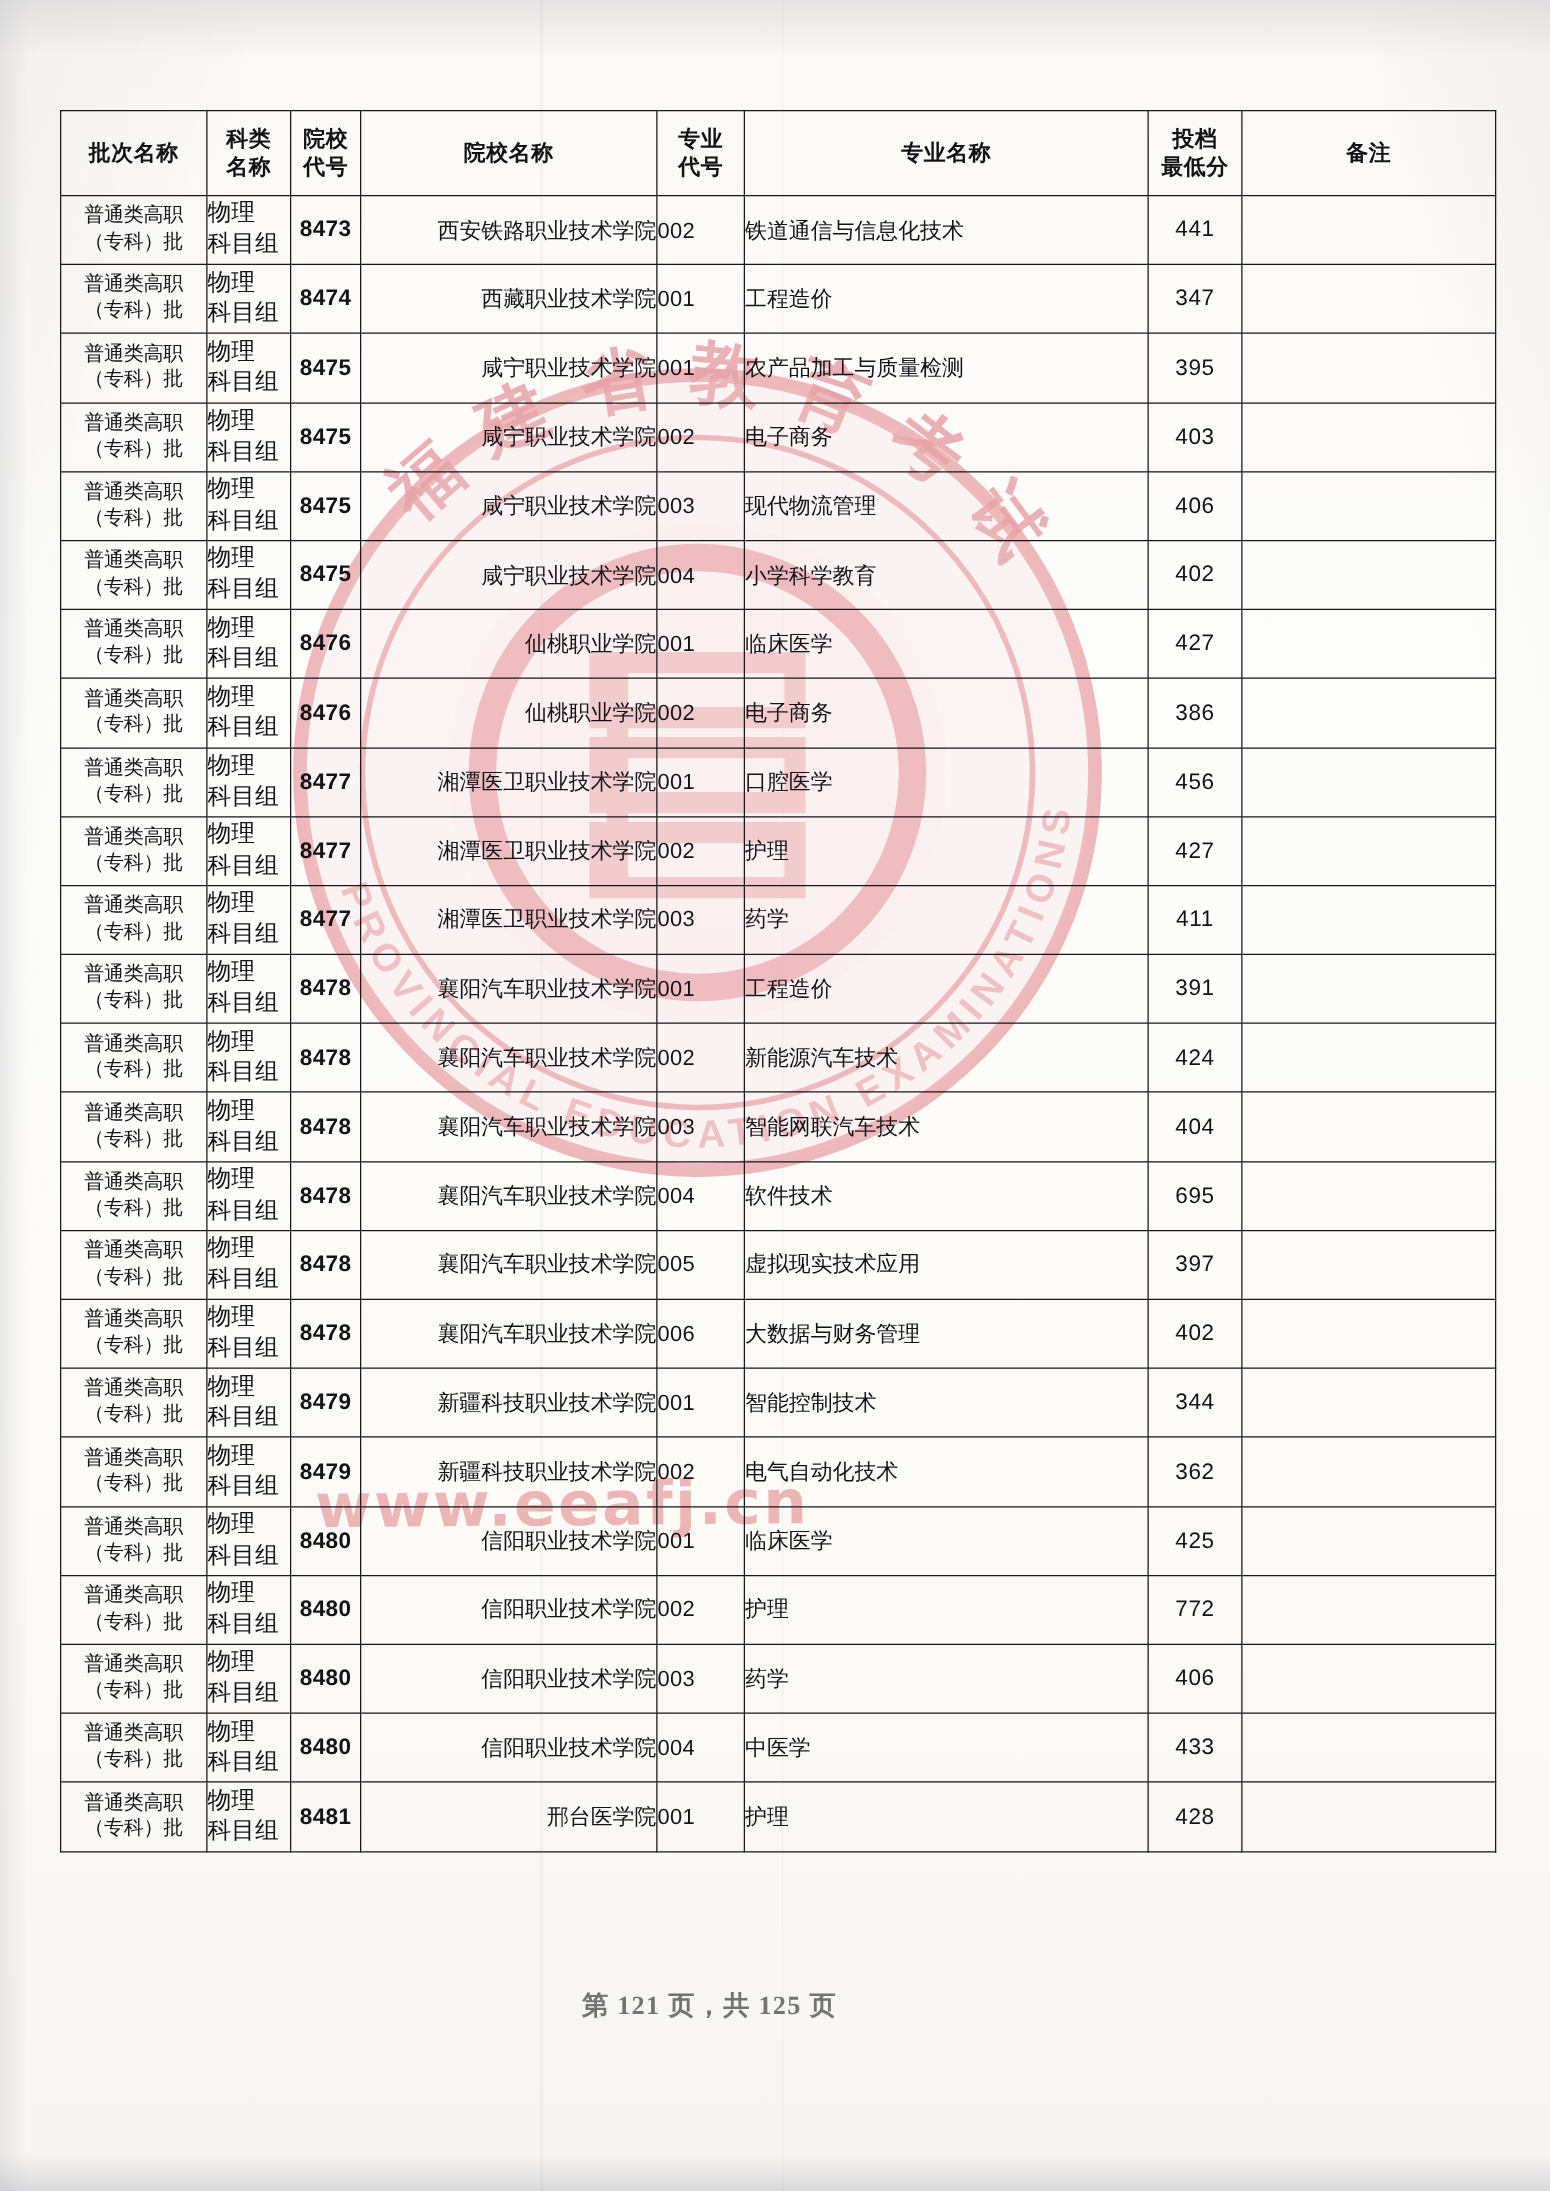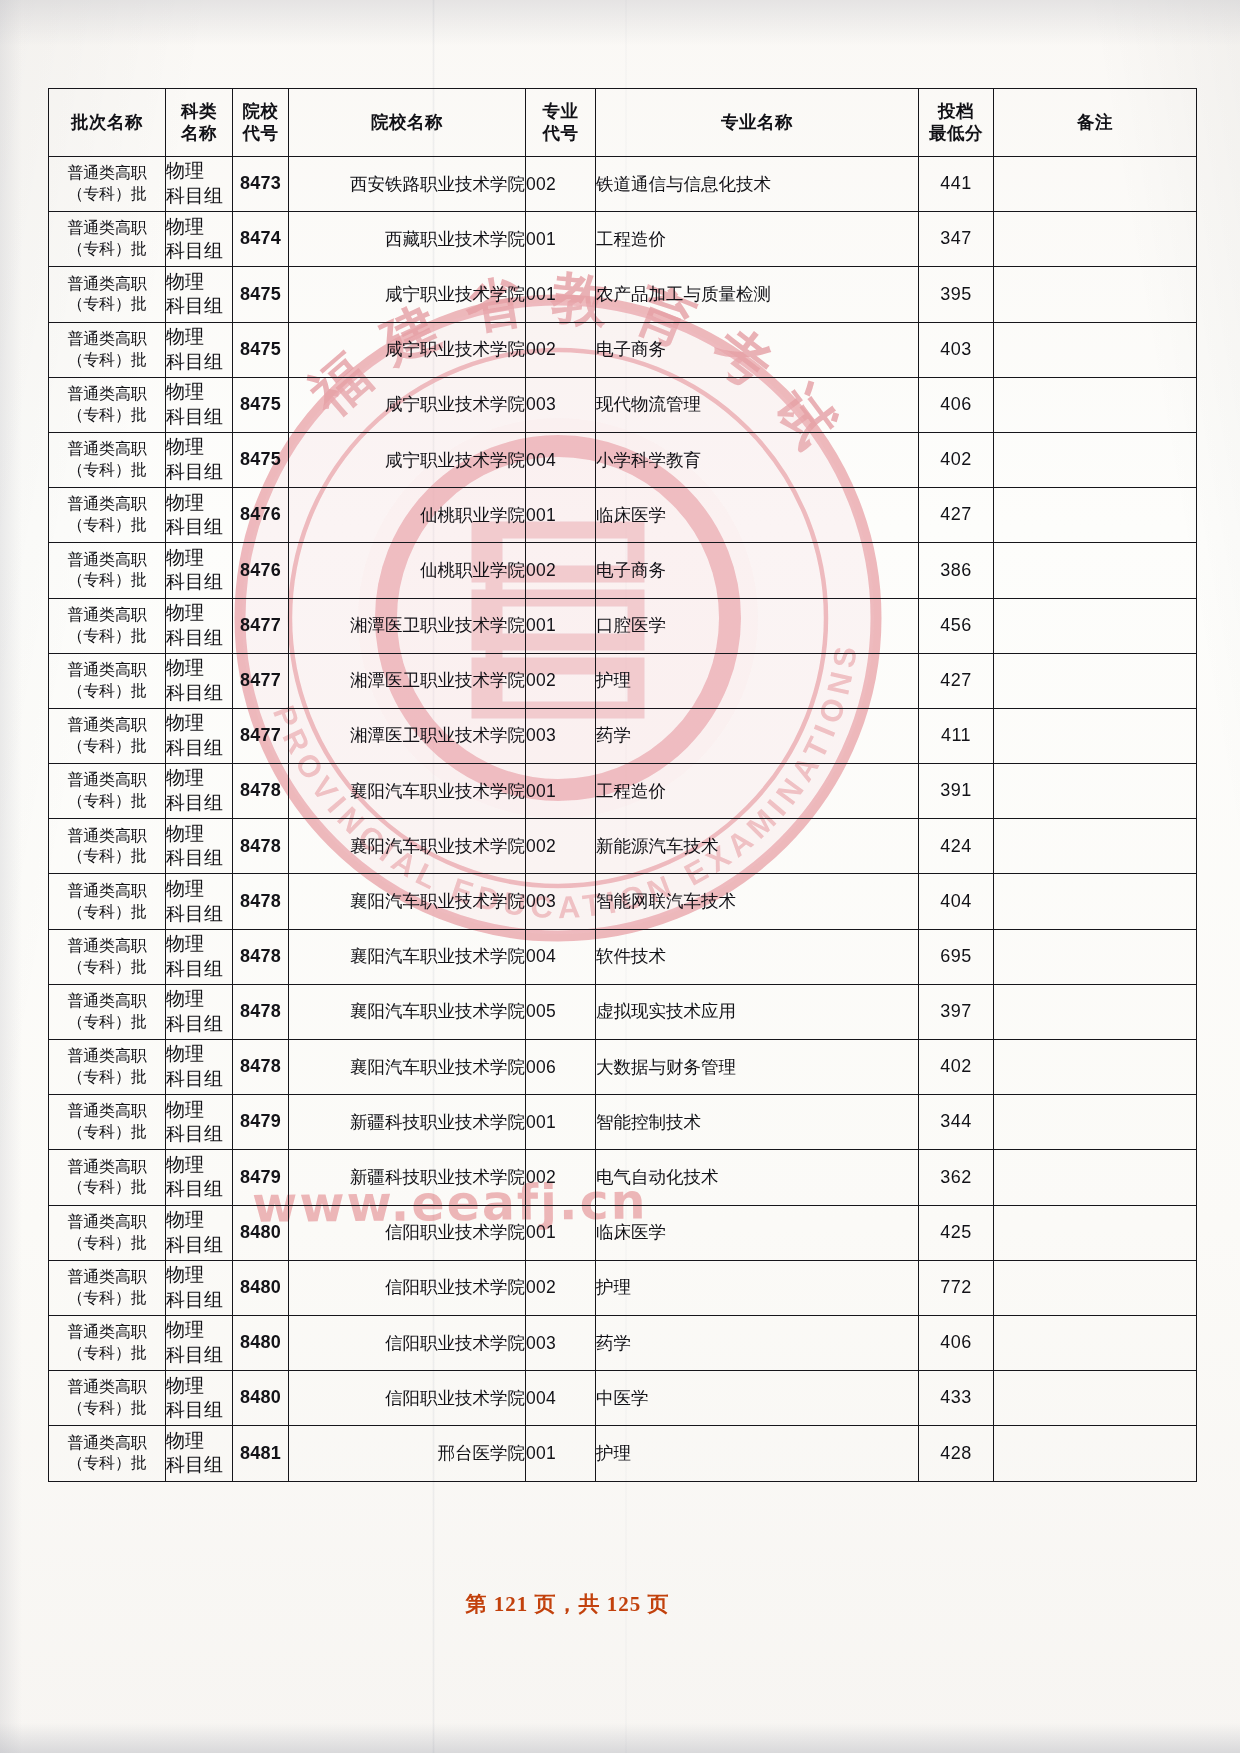--- a/index.html
+++ b/index.html
@@ -129,21 +129,21 @@
   #score-table-wrap { filter: contrast(1.04); }
 
   
   #page-footer {
     position: absolute;
     left: 0; top: 1590px;
     width: 1135px;
     text-align: center;
     font-size: 21px;
     font-weight: bold;
-    color: #c2410c;
+    color: #737373;
     letter-spacing: 1px;
   }
 </style>
 </head>
 <body>
 
 <div id="paper-bg"></div>
 <div id="edge-shadow-top"></div>
 <div id="edge-shadow-left"></div>
 <div id="edge-shadow-bottom"></div>

